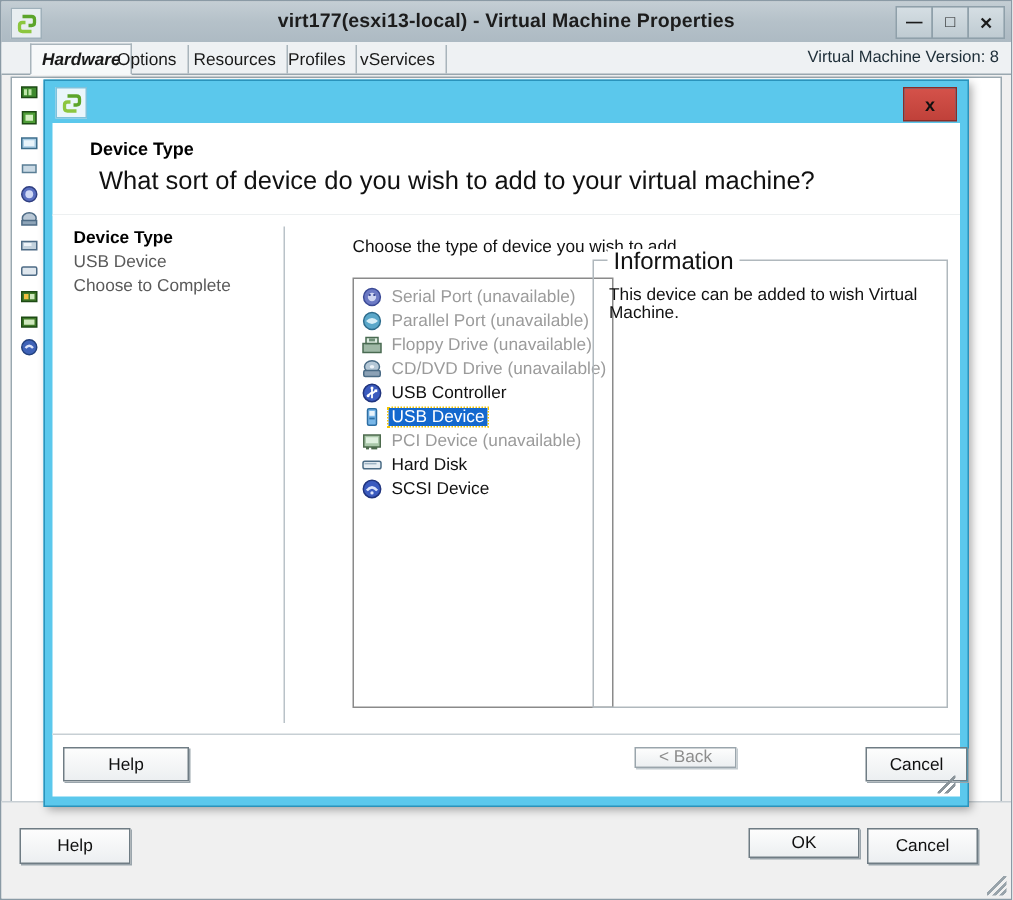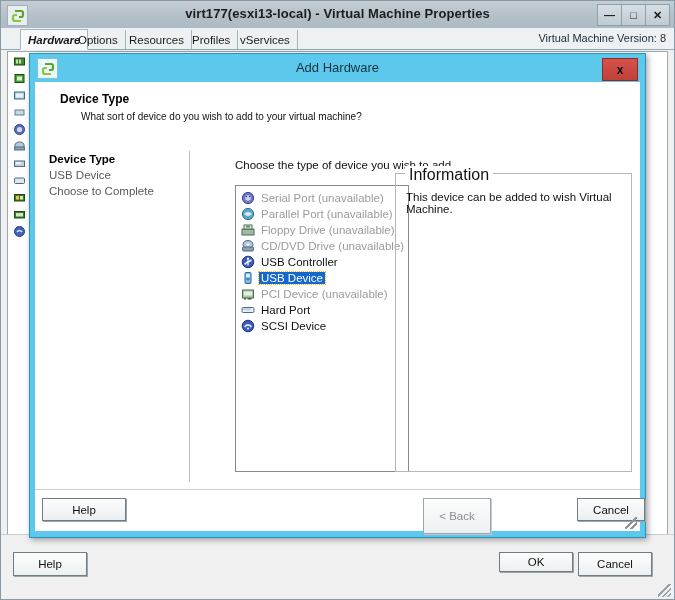--- a/index.html
+++ b/index.html
@@ -145,22 +145,22 @@
   .dlg-header {
     position: absolute; left: 5px; top: 28px; right: 5px; height: 61px;
     background: #ffffff;
     border-bottom: 1px solid #b8c2c8;
   }
   .dlg-head-title {
     position: absolute; left: 25px; top: 10px;
     font-size: 12px; font-weight: bold; color: #000;
   }
   .dlg-head-sub {
-    position: absolute; left: 46px; top: 29px;
-    font-size: 10px; color: #111;
+    position: absolute; left: 31px; top: 29px;
+    font-size: 17px; color: #111;
   }
 
   .dlg-content {
     position: absolute; left: 5px; top: 89px; right: 5px; bottom: 47px;
     background: #ffffff;
   }
   .nav-pane {
     position: absolute; left: 6px; top: 8px; width: 148px; bottom: 8px;
     border-right: 1px solid #b9c2c8;
   }
@@ -195,21 +195,21 @@
     position: absolute; left: 9px; top: -8px; background: #fff;
     padding: 0 4px; font-size: 16px; color: #111;
   }
   .info-text { position: absolute; left: 10px; top: 17px; font-size: 11.5px; color: #111; }
 
   .dlg-footer {
     position: absolute; left: 5px; right: 5px; bottom: 6px; height: 41px;
     background: #ffffff; border-top: 1px solid #c7cfd4;
   }
   .d-help { position: absolute; left: 7px; top: 8px; width: 84px; height: 23px; }
-  .d-back { position: absolute; left: 388px; top: 8px; width: 68px; height: 36px; }
+  .d-back { position: absolute; left: 388px; top: 8px; width: 68px; height: 14px; }
   .d-next { position: absolute; left: 463px; top: 8px; width: 72px; height: 25px; top: 7px; }
   .d-cancel { position: absolute; left: 542px; top: 8px; width: 68px; height: 23px; }
   .dlg-grip {
     position: absolute; right: 3px; bottom: 2px; width: 12px; height: 12px;
     background:
       linear-gradient(135deg, transparent 45%, #8a949a 45%, #8a949a 57%, transparent 57%),
       linear-gradient(135deg, transparent 68%, #8a949a 68%, #8a949a 80%, transparent 80%);
   }
   svg { display: block; }
 </style>
@@ -326,21 +326,20 @@
 
   <div class="dialog">
 
     <div class="dlg-titlebar">
       <div class="dlg-icon">
         <svg width="14" height="14" viewBox="0 0 14 14">
           <path d="M4 2 L10 2 Q12 2 12 4 L12 6 Q12 8 10 8 L8 8" fill="none" stroke="#5ca52b" stroke-width="2.2"></path>
           <path d="M10 12 L4 12 Q2 12 2 10 L2 8 Q2 6 4 6 L6 6" fill="none" stroke="#8cc63f" stroke-width="2.2"></path>
         </svg>
       </div>
-      <div class="dlg-title">Add Hardware</div>
       <div class="dlg-close">x</div>
     </div>
 
     <div class="dlg-header">
       <div class="dlg-head-title">Device Type</div>
       <div class="dlg-head-sub">What sort of device do you wish to add to your virtual machine?</div>
     </div>
 
     <div class="dlg-content">
 
@@ -436,21 +435,21 @@
           </div>
 
 
           <div class="dev-row">
             <span class="dev-ico">
               <svg width="14" height="14" viewBox="0 0 14 14">
                   <rect x="1" y="4.5" width="12" height="5" rx="1.2" fill="#e6edf3" stroke="#4a6b85"></rect>
                   <rect x="2" y="5.6" width="8" height="1" fill="#9db3c4"></rect>
                 </svg>
             </span>
-            <span class="dev-label">Hard Port</span>
+            <span class="dev-label">Hard Disk</span>
           </div>
 
           <div class="dev-row">
             <span class="dev-ico">
               <svg width="14" height="14" viewBox="0 0 14 14">
                   <circle cx="7" cy="7" r="5.8" fill="#3b5bbf" stroke="#20347e"></circle>
                   <path d="M3.6 8 q3.4 -4.2 6.8 0" fill="none" stroke="#dde5fb" stroke-width="1.7"></path>
                   <circle cx="7" cy="9.6" r="1.1" fill="#dde5fb"></circle>
                 </svg>
             </span>

